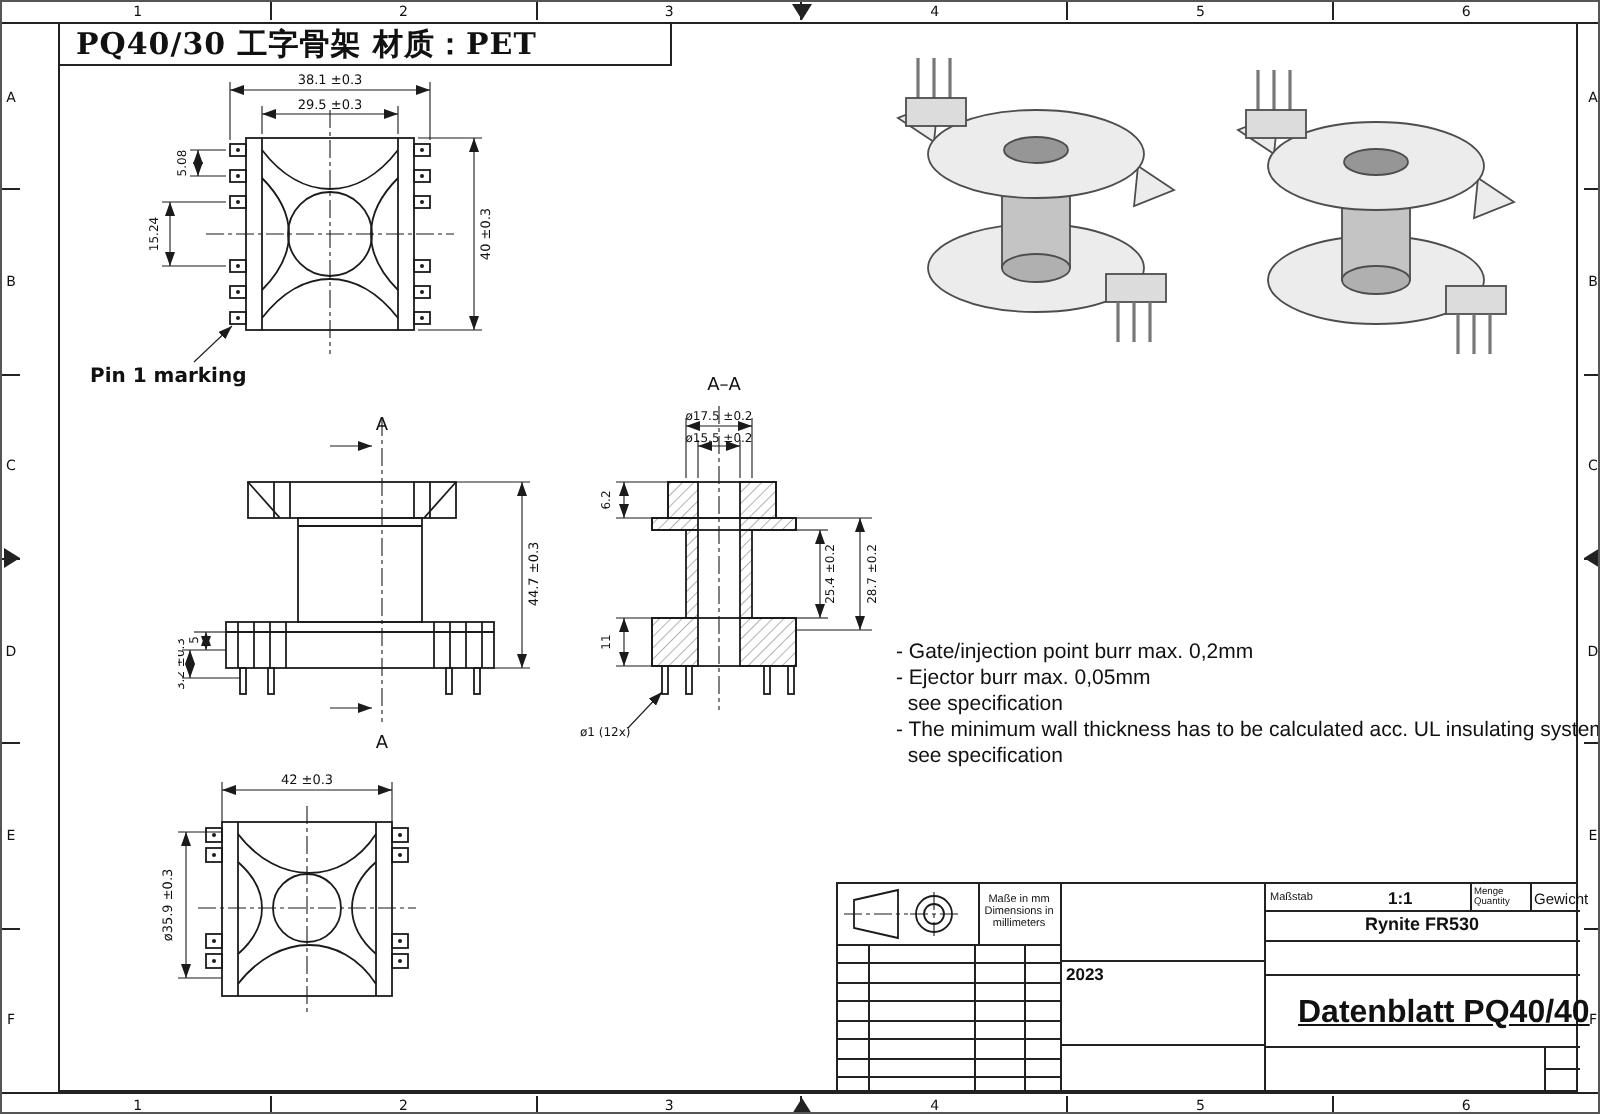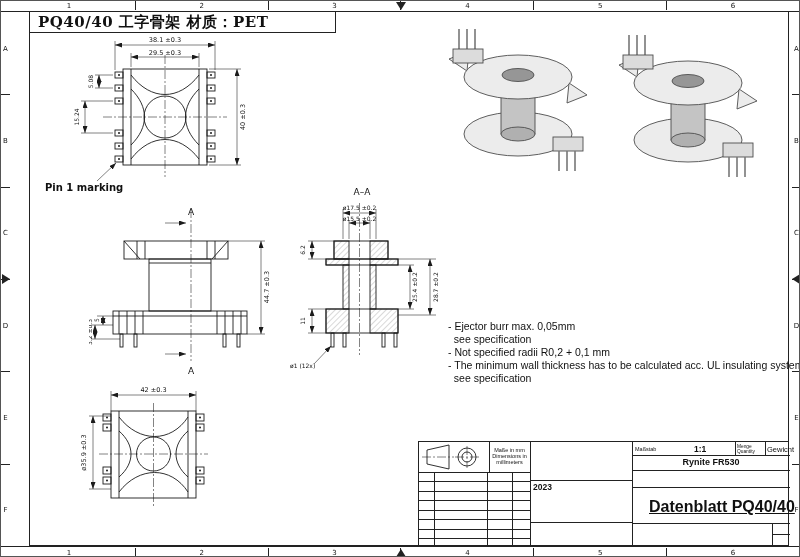--- a/index.html
+++ b/index.html
@@ -91,21 +91,21 @@
   <div class="tri tri-top" style="left:395px;top:1px;"></div>
   <div class="tri tri-bottom" style="left:395px;top:548px;"></div>
   <div class="tri tri-left" style="left:1px;top:273px;"></div>
   <div class="tri tri-right" style="left:791px;top:273px;"></div>
 
   <div class="hline" style="left:0;top:10px;width:800px;"></div>
   <div class="hline" style="left:0;top:545px;width:800px;"></div>
   <div class="frame"></div>
 
   <div class="title-box">
-    <span>PQ40/40 工字骨架 材质：PET</span>
+    <span>PQ40/30 工字骨架 材质：PET</span>
   </div>
 
   <div class="abs" style="left:30px;top:28px;">
   <svg width="265" height="185" viewBox="0 0 265 185">
     <defs>
       <marker id="te" viewBox="0 0 7 5" refX="7" refY="2.5" markerWidth="7" markerHeight="5" orient="auto" markerUnits="userSpaceOnUse">
             <path d="M0,0 L7,2.5 L0,5 z" fill="#1b1b1b"></path>
           </marker>
       <marker id="ts" viewBox="0 0 7 5" refX="0" refY="2.5" markerWidth="7" markerHeight="5" orient="auto" markerUnits="userSpaceOnUse">
             <path d="M7,0 L0,2.5 L7,5 z" fill="#1b1b1b"></path>
@@ -363,23 +363,23 @@
       <rect class="f5" x="130" y="118" width="30" height="14"></rect>
       <line class="pin3d" x1="136" y1="132" x2="136" y2="152"></line>
           <line class="pin3d" x1="144" y1="132" x2="144" y2="152"></line>
           <line class="pin3d" x1="152" y1="132" x2="152" y2="152"></line>
     </g>
     <use href="#bobbin3d" x="170" y="6"></use>
   </svg>
   </div>
 
   <div class="notes">
+      <div class="note-line">- Gate/injection point burr max. 0,2mm</div>
       <div class="note-line">- Ejector burr max. 0,05mm</div>
       <div class="note-line">  see specification</div>
-      <div class="note-line">- Not specified radii R0,2 + 0,1 mm</div>
       <div class="note-line">- The minimum wall thickness has to be calculated acc. UL insulating system</div>
       <div class="note-line">  see specification</div>
     </div>
 
   <div class="tblock">
     <div class="vline" style="left:111px;top:0;height:103px;"></div>
     <div class="vline" style="left:213px;top:0;height:103px;"></div>
 
     <div class="vline" style="left:70px;top:0;height:30px;"></div>
     <div class="hline" style="left:0;top:30px;width:111px;"></div>

